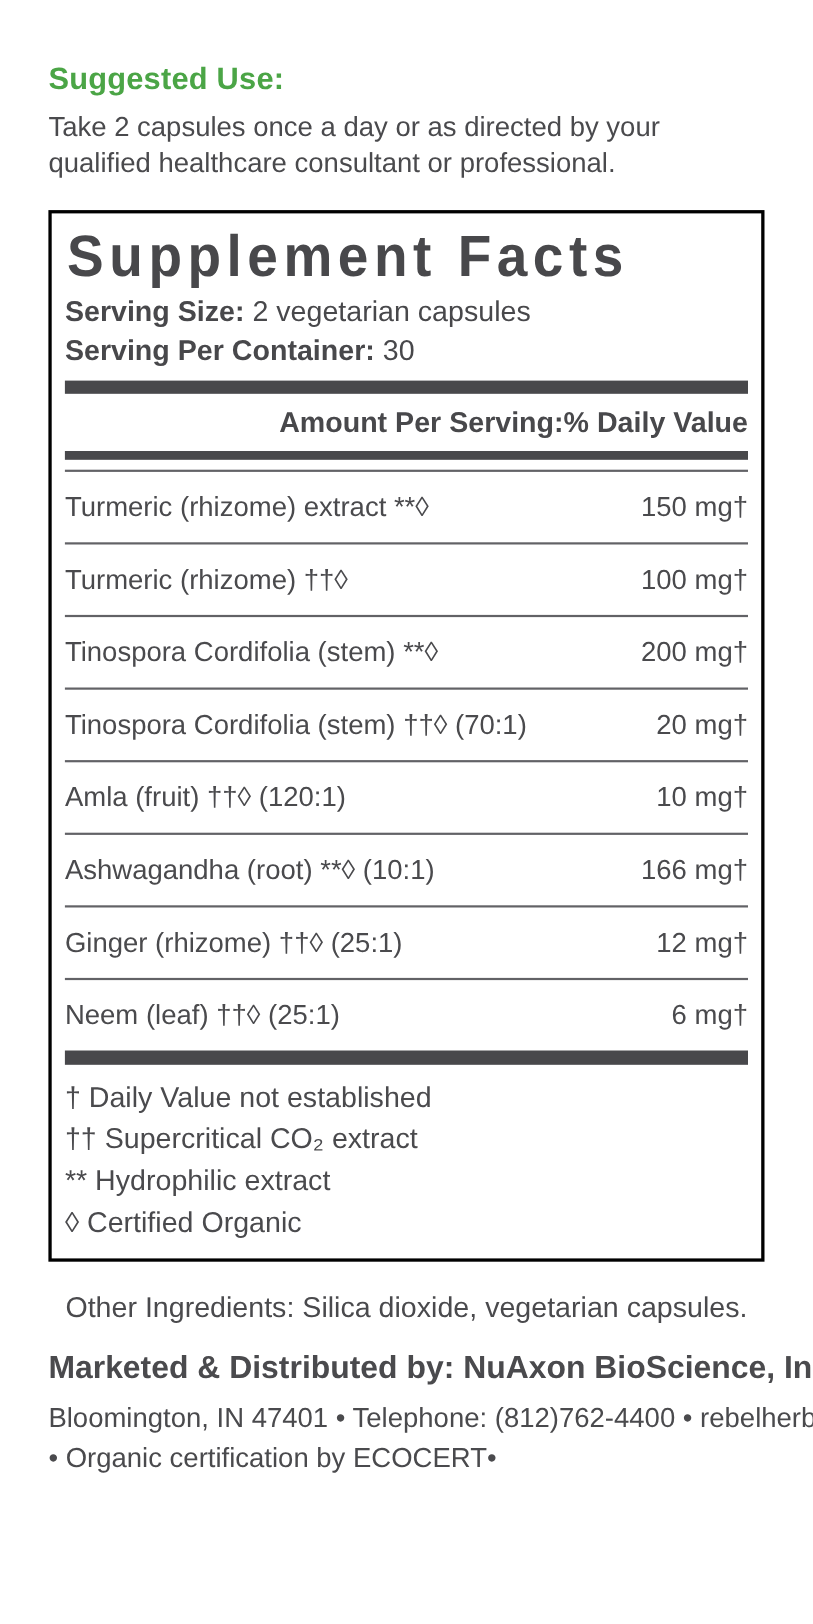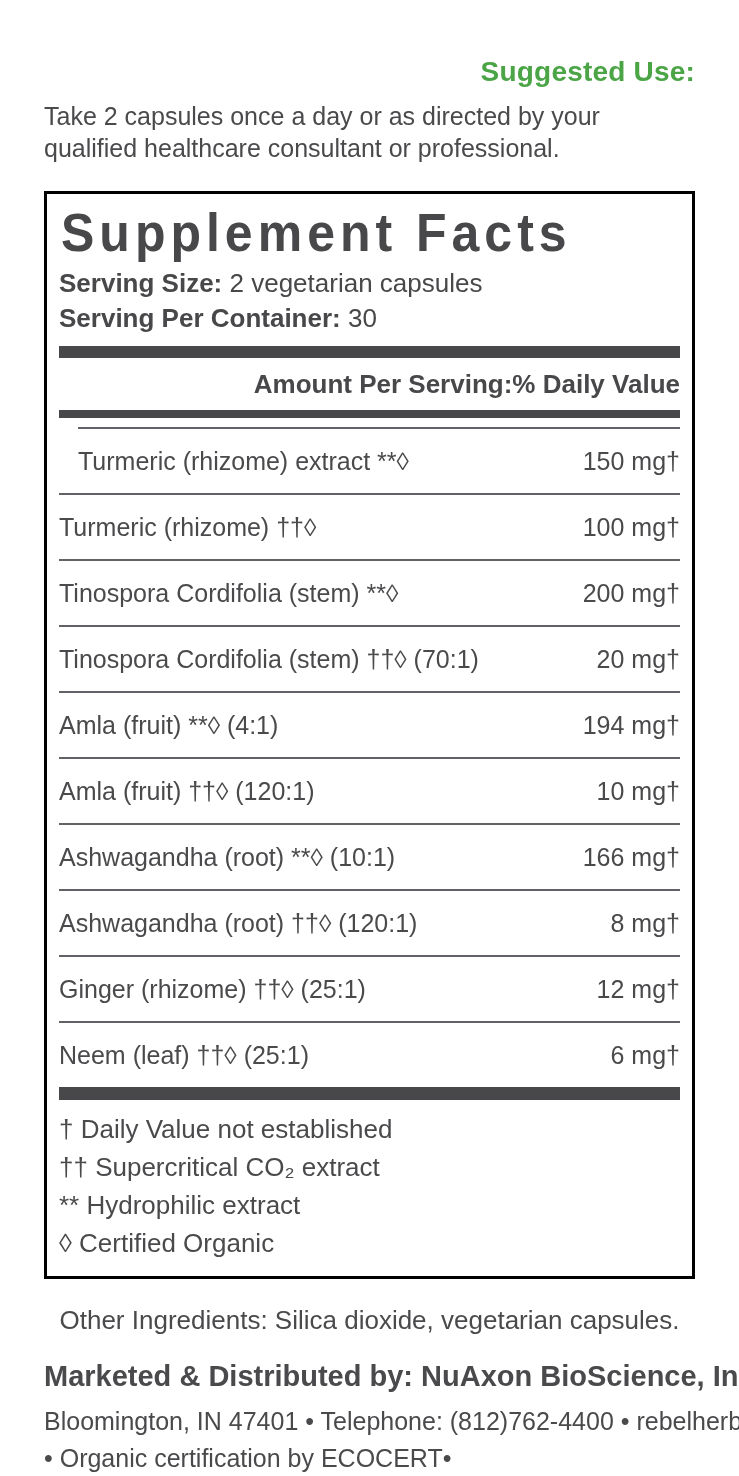--- a/index.html
+++ b/index.html
@@ -13,21 +13,20 @@
   }
   .page { padding: 56px 44px 0 44px; }
 
   
   .su-heading {
     color: #4BA546;
     font-size: 28px;
     font-weight: bold;
     margin-bottom: 12px;
     letter-spacing: 0.2px;
-    text-align: right;
   }
   .su-body {
     font-size: 25px;
     line-height: 32px;
     color: #4a4a4d;
     width: 651px;
   }
 
   
   .panel {
@@ -72,21 +71,21 @@
 
   .rows .row {
     display: flex;
     justify-content: space-between;
     align-items: center;
     height: 66px;
     font-size: 25px;
     border-top: 2px solid #626266;
     color: #4a4a4d;
   }
-  .rows .row:first-child { border-top: none; margin-top: 9px; border-top: 2px solid #626266; margin-left: 19px; }
+  .rows .row:first-child { border-top: none; margin-top: 9px; border-top: 2px solid #626266; }
   .row .ing { white-space: nowrap; }
   .row .amt { white-space: nowrap; }
 
   .footnotes {
     padding: 10px 0 14px 0;
     font-size: 26px;
     line-height: 38px;
     color: #4a4a4d;
   }
 
@@ -155,34 +154,26 @@
       </div>
       <div class="row">
         <span class="ing">Tinospora Cordifolia (stem) **◊</span>
         <span class="amt">200 mg†</span>
       </div>
       <div class="row">
         <span class="ing">Tinospora Cordifolia (stem) ††◊ (70:1)</span>
         <span class="amt">20 mg†</span>
       </div>
       <div class="row">
-        <span class="ing">Amla (fruit) **◊ (4:1)</span>
-        <span class="amt">194 mg†</span>
-      </div>
-      <div class="row">
         <span class="ing">Amla (fruit) ††◊ (120:1)</span>
         <span class="amt">10 mg†</span>
       </div>
       <div class="row">
         <span class="ing">Ashwagandha (root) **◊ (10:1)</span>
         <span class="amt">166 mg†</span>
-      </div>
-      <div class="row">
-        <span class="ing">Ashwagandha (root) ††◊ (120:1)</span>
-        <span class="amt">8 mg†</span>
       </div>
       <div class="row">
         <span class="ing">Ginger (rhizome) ††◊ (25:1)</span>
         <span class="amt">12 mg†</span>
       </div>
       <div class="row">
         <span class="ing">Neem (leaf) ††◊ (25:1)</span>
         <span class="amt">6 mg†</span>
       </div>
     </div>

